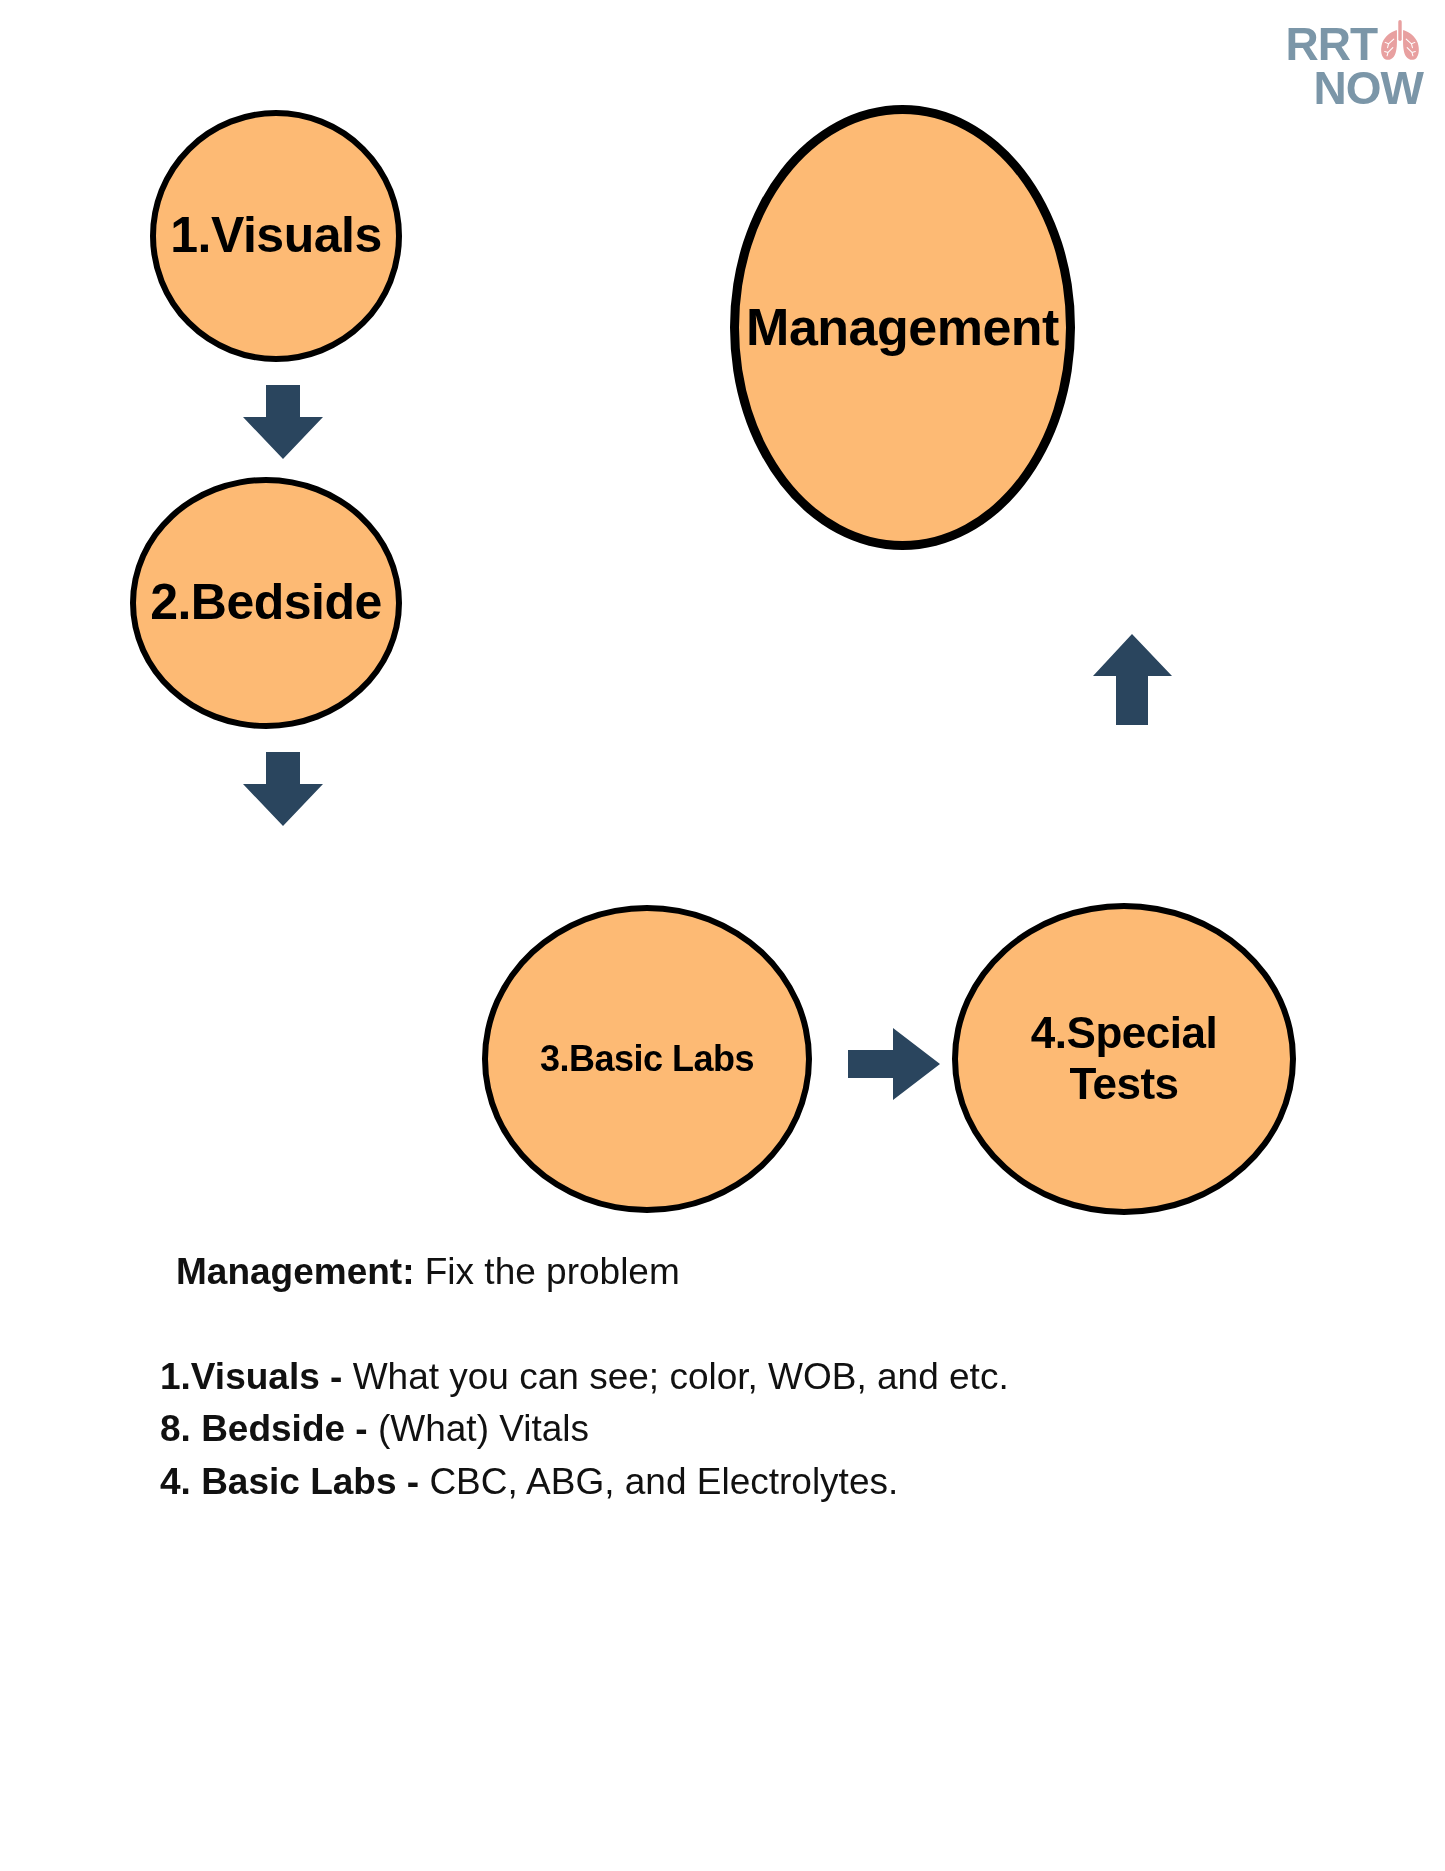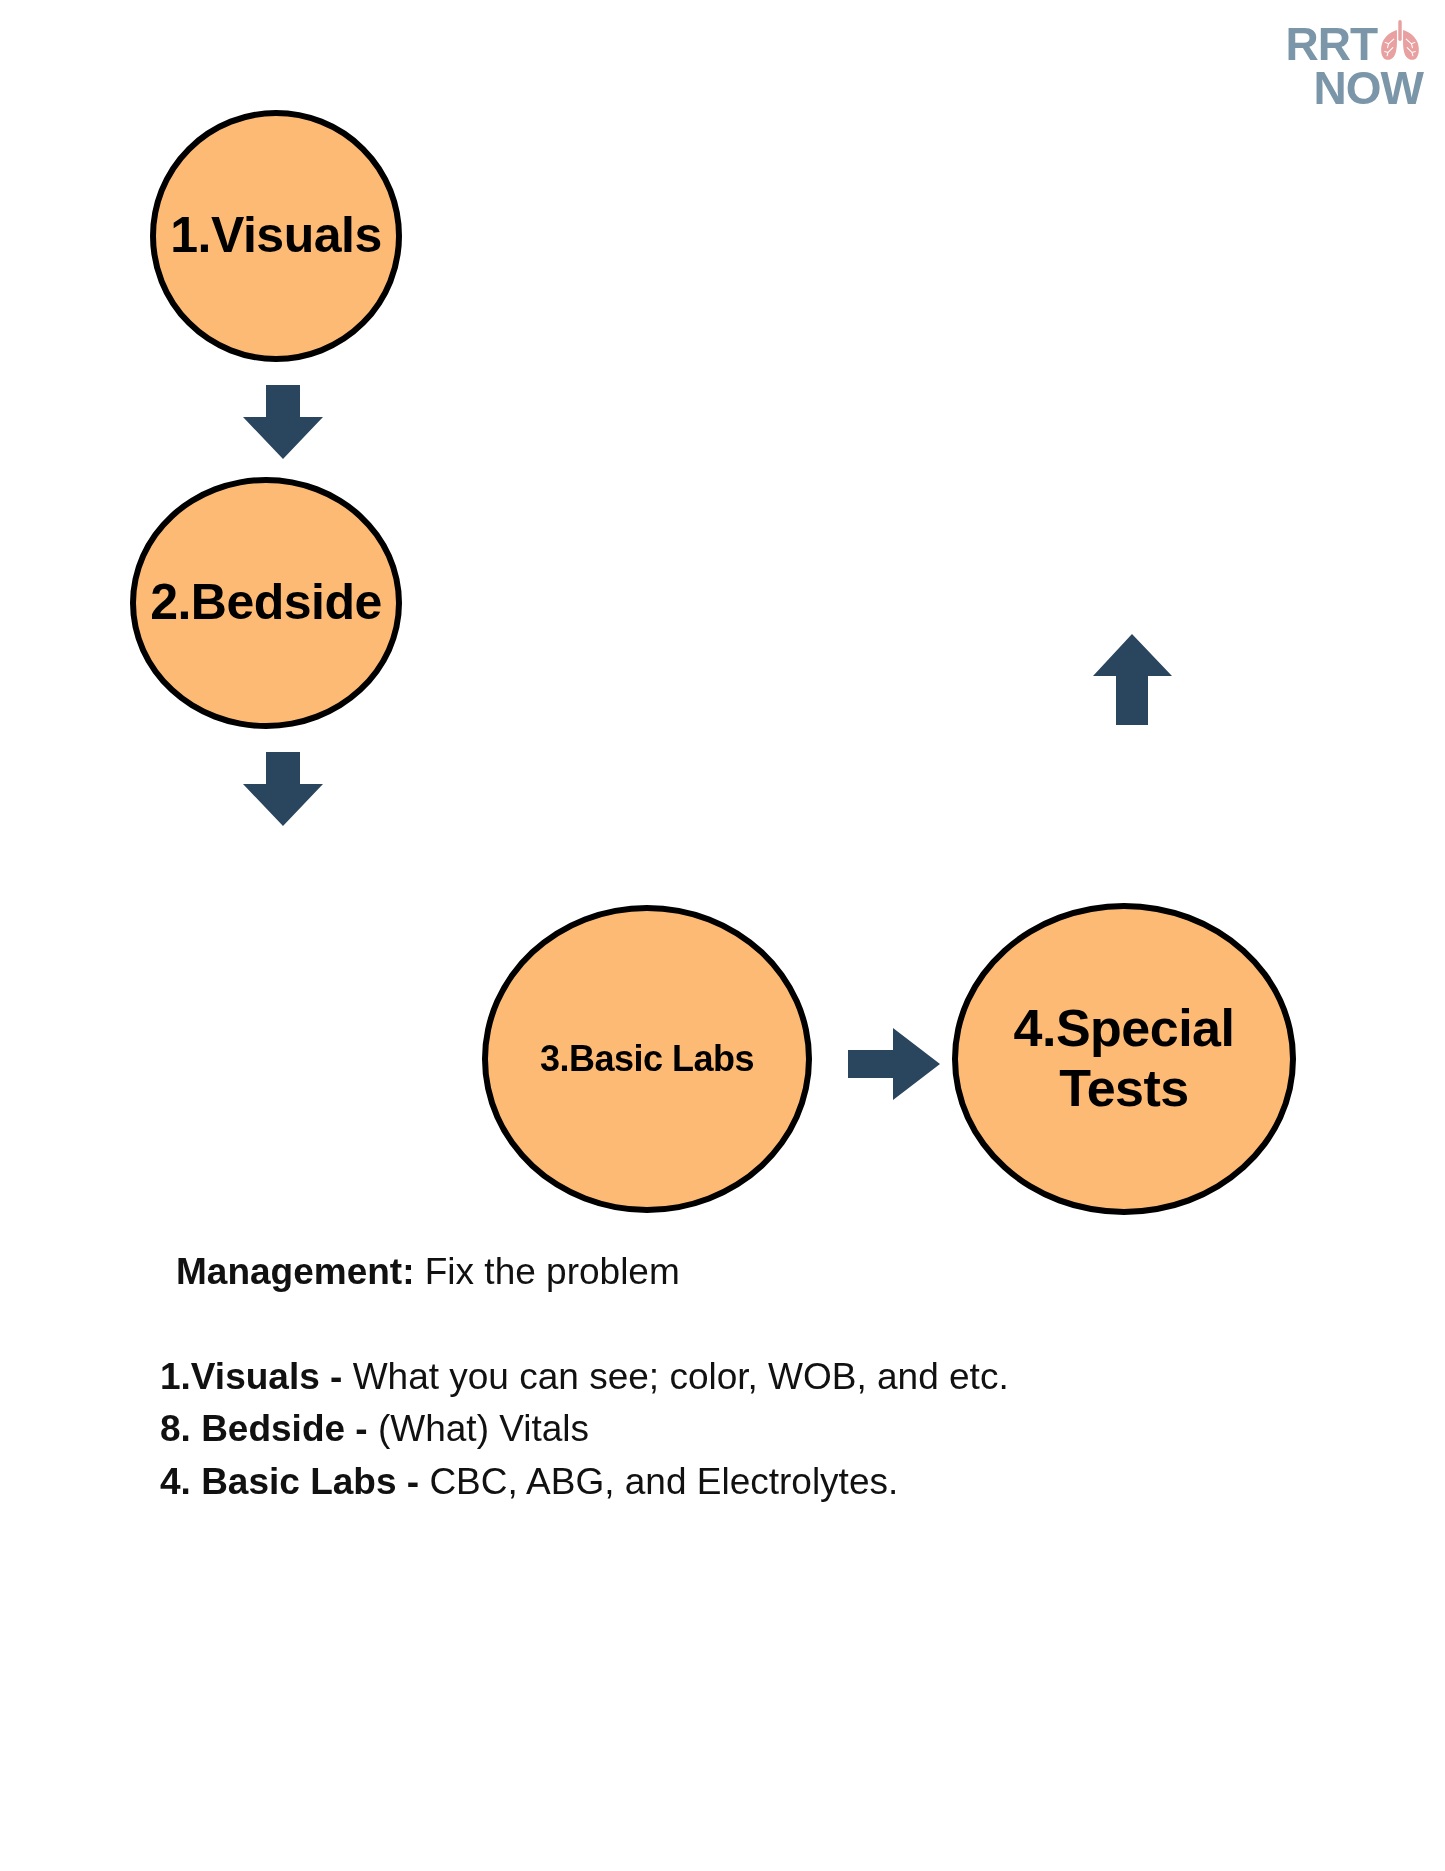--- a/index.html
+++ b/index.html
@@ -82,21 +82,21 @@
   #node-bedside   .node-label { font-size: 50px; }
 
   #node-management{ left: 730px;  top: 105px;  width: 345px; height: 445px;
                     border-width: 9px; }
   #node-management .node-label { font-size: 52px; }
 
   #node-labs      { left: 482px;  top: 905px;  width: 330px; height: 308px; }
   #node-labs      .node-label { font-size: 36px; width: 230px; }
 
   #node-special   { left: 952px;  top: 903px;  width: 344px; height: 312px; }
-  #node-special   .node-label { font-size: 52px; width: 250px; }
+  #node-special   .node-label { font-size: 44px; width: 250px; }
 
   
   .arrow {
     position: absolute;
   }
   .arrow svg { display: block; }
 
   #arrow-visuals-bedside { left: 228px; top: 385px; width: 110px; height: 75px; }
   #arrow-bedside-labs    { left: 228px; top: 752px; width: 110px; height: 75px; }
   #arrow-labs-special    { left: 848px; top: 1022px; width: 95px; height: 85px; }
@@ -160,20 +160,23 @@
   </div>
 
   <div class="node" id="node-labs">
     <span class="node-label wrap">3.Basic Labs</span>
   </div>
 
   <div class="node" id="node-special">
     <span class="node-label wrap">4.Special Tests</span>
   </div>
 
+  <div class="node" id="node-management">
+    <span class="node-label">Management</span>
+  </div>
 
   <div class="arrow" id="arrow-visuals-bedside">
     <svg viewBox="0 0 110 75" width="110" height="75">
       <polygon points="38,0 72,0 72,32 95,32 55,74 15,32 38,32" fill="#2a455e"></polygon>
     </svg>
   </div>
 
   <div class="arrow" id="arrow-bedside-labs">
     <svg viewBox="0 0 110 75" width="110" height="75">
       <polygon points="38,0 72,0 72,32 95,32 55,74 15,32 38,32" fill="#2a455e"></polygon>

